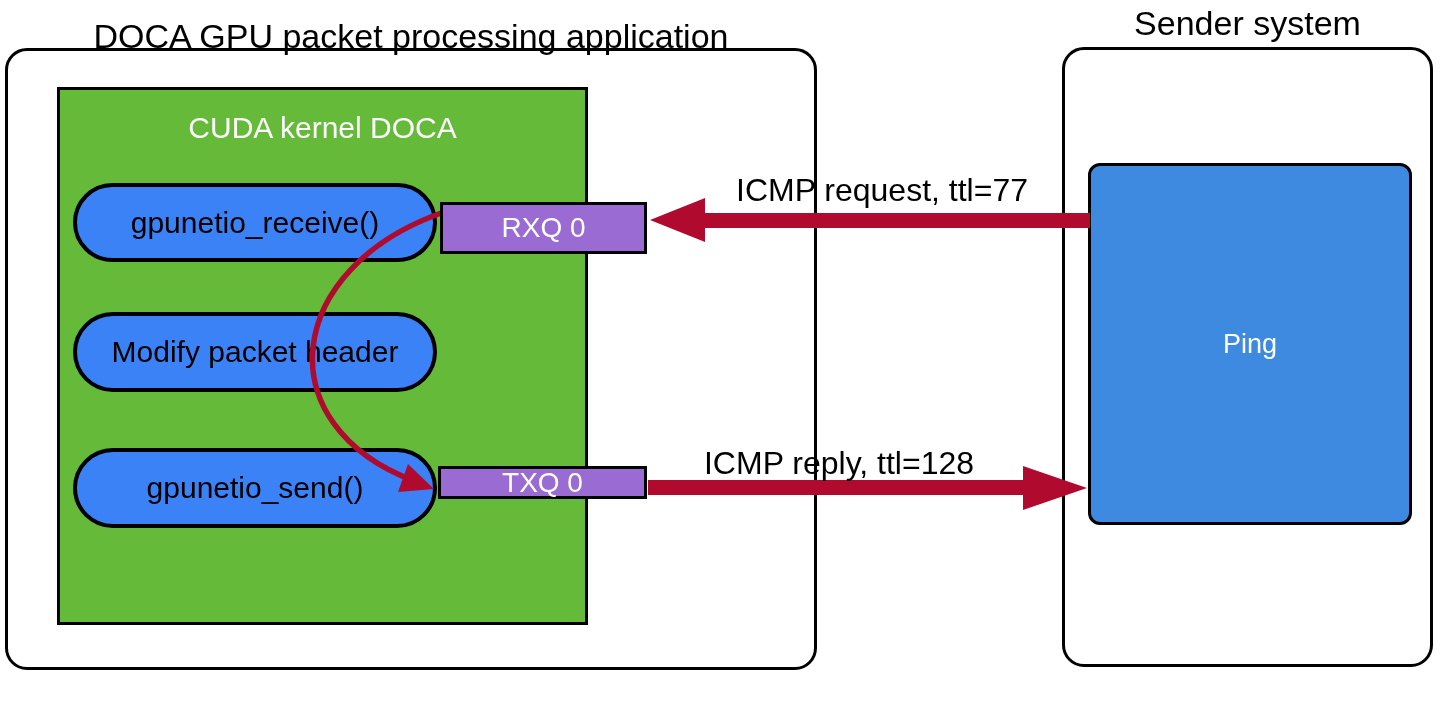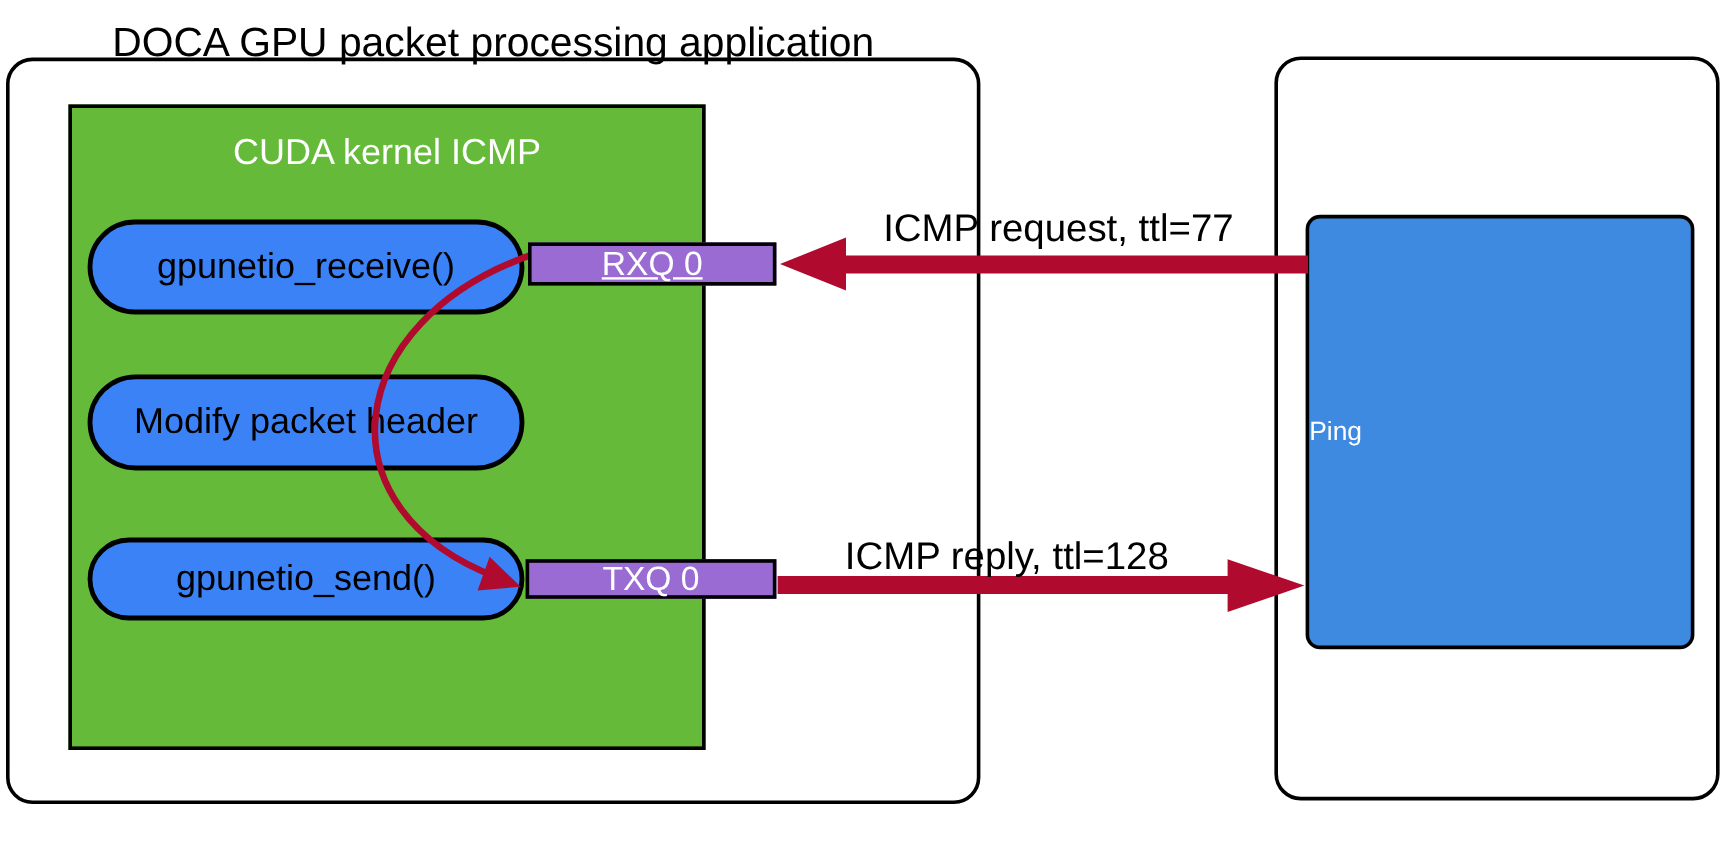--- a/index.html
+++ b/index.html
@@ -59,40 +59,40 @@
     background:#3b82f6;
     border:4px solid var(--outline-black);
     border-radius:42px;
     display:flex;align-items:center;justify-content:center;
     font-size:30px;color:var(--outline-black);
     z-index:3;
     white-space:nowrap;
   }
   .stadium.receive{top:183px;height:79px;}
   .stadium.modify{top:312px;height:80px;}
-  .stadium.send{top:448px;height:69px;}
+  .stadium.send{top:448px;height:80px;}
   .queue{
     position:absolute;
     background:var(--queue-purple);
     border:3px solid var(--outline-black);
     display:flex;align-items:center;justify-content:center;
     font-size:28px;color:var(--text-white);
     z-index:5;
     white-space:nowrap;
   }
-  .queue.rxq{left:440px;top:202px;width:207px;height:36px;text-decoration:underline;}
+  .queue.rxq{left:440px;top:202px;width:207px;height:52px;}
   .queue.txq{left:438px;top:466px;width:209px;height:33px;}
   .ping-box{
     position:absolute;
-    left:1088px;top:179px;width:324px;height:362px;
+    left:1088px;top:163px;width:324px;height:362px;
     background:var(--ping-blue);
     border:3px solid var(--outline-black);
     border-radius:12px;
-    display:flex;align-items:center;justify-content:flex-start;
-    font-size:22px;color:var(--text-white);
+    display:flex;align-items:center;justify-content:center;
+    font-size:27px;color:var(--text-white);
     z-index:2;
   }
   svg.layer{
     position:absolute;left:0;top:0;width:1440px;height:718px;
     pointer-events:none;
   }
   #curve-layer{z-index:4;}
   #arrow-layer{z-index:6;}
   .red-fill{fill:var(--arrow-red);stroke:none;}
   .red-stroke{fill:none;stroke:var(--arrow-red);stroke-width:5.5px;}
@@ -106,25 +106,26 @@
   }
   .flow-label.request{left:632px;top:172px;width:500px;}
   .flow-label.reply{left:589px;top:445px;width:500px;}
 </style>
 </head>
 <body>
 
 <div class="canvas">
 
   <div class="title doca">DOCA GPU packet processing application</div>
+  <div class="title sender">Sender system</div>
 
   <div class="outer-box doca"></div>
 
   <div class="green-box"></div>
-  <div class="cuda-title">CUDA kernel ICMP</div>
+  <div class="cuda-title">CUDA kernel DOCA</div>
 
   <div class="stadium receive">gpunetio_receive()</div>
   <div class="stadium modify">Modify packet header</div>
   <div class="stadium send">gpunetio_send()</div>
 
   <svg id="curve-layer" class="layer" viewBox="0 0 1440 718">
     <path class="red-stroke" d="M 444 212 C 283 268, 266 425, 414 481"></path>
     <polygon class="red-fill" points="434,489 398,492 408,464"></polygon>
   </svg>
 

